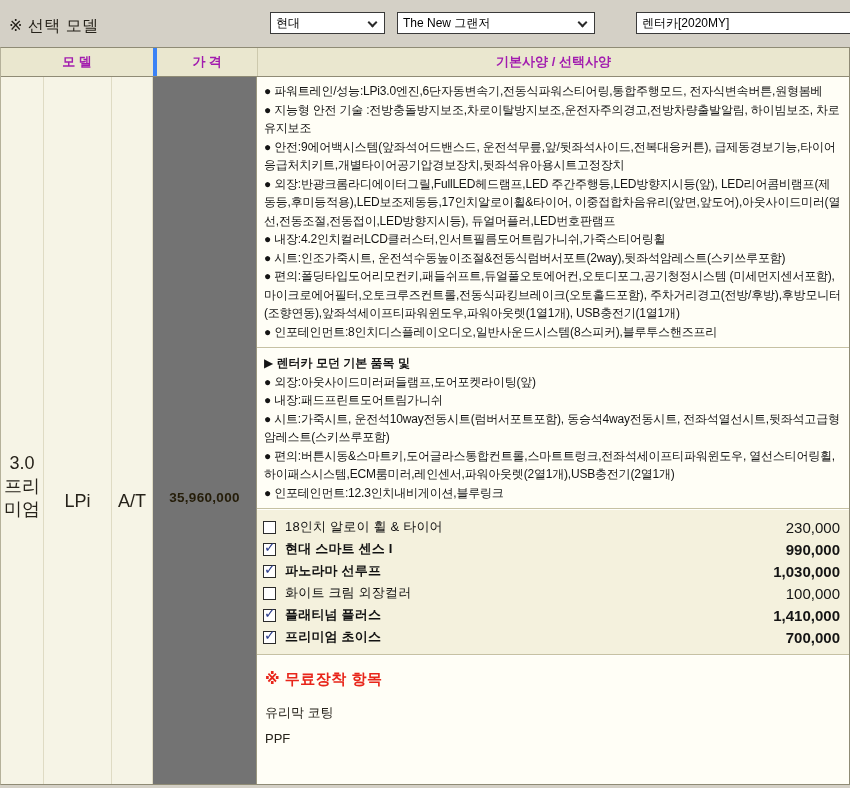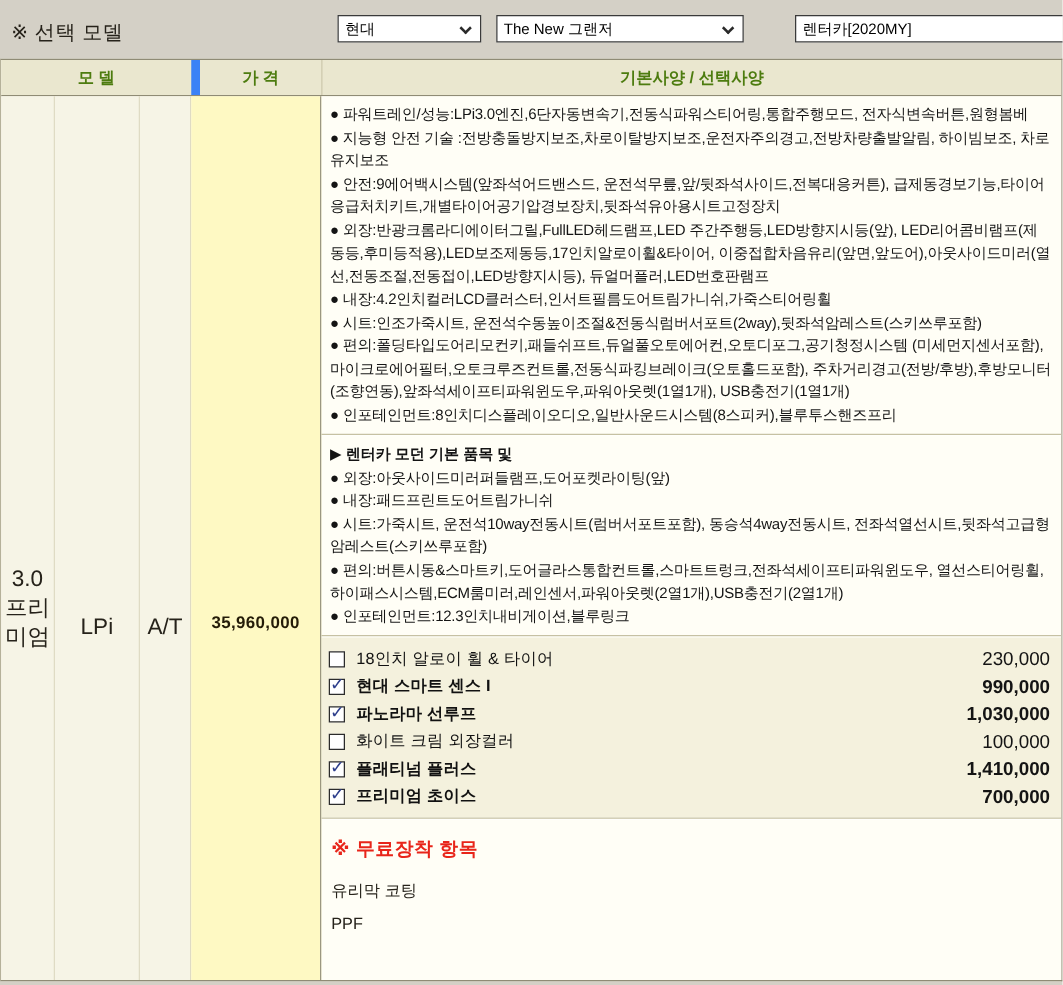--- a/index.html
+++ b/index.html
@@ -16,31 +16,31 @@
   .dd-3 { left:636px; width:237px; }
   .chev { position:absolute; right:8px; top:6px; width:7px; height:7px;
           border-right:2px solid #2a2a2a; border-bottom:2px solid #2a2a2a; transform:rotate(45deg); }
 
   
   .table { position:absolute; top:47px; left:0; width:850px; height:738px;
            border-top:1px solid #8f8b75; border-bottom:1px solid #8f8b75;
            border-left:1px solid #b5b19a; border-right:1px solid #8f8b75;
            display:flex; flex-direction:column; background:#fffef6; }
   .thead { display:flex; height:29px; flex:none; background:#eae7cf; border-bottom:1px solid #8f8b75; }
-  .th { display:flex; align-items:center; justify-content:center; font-size:13px; font-weight:bold; color:#4d7c0f; }
+  .th { display:flex; align-items:center; justify-content:center; font-size:13px; font-weight:bold; color:#a21caf; }
   .th-model { width:152px; }
-  .th-price { width:104px; border-left:7px solid #3b82f6;font-family:Liberation Serif, serif; }
+  .th-price { width:104px; border-left:4px solid #3b82f6;font-family:Liberation Serif, serif; }
   .th-spec  { flex:1; border-left:1px solid #cdc9ad; }
 
   .tbody { flex:1; display:flex; min-height:0; }
   .col { position:relative; background:#f6f4e6; border-right:1px solid #dfdbc4; }
   .col-trim  { width:43px; }
   .col-fuel  { width:68px; }
   .col-trans { width:41px; }
-  .col-price { width:104px; background:#fef9c3; border-right:1px solid #9b9780; }
+  .col-price { width:104px; background:#737373; border-right:1px solid #9b9780; }
   .cell-label { position:absolute; left:0; width:100%; text-align:center; font-size:18px; color:#26221a; }
   .trim-label  { top:375px; line-height:23px; padding:0 3px; word-break:break-all; }
   .fuel-label  { top:414px; }
   .trans-label { top:414px; }
   .price-label { top:413px; font-weight:bold; font-size:13.5px; color:#241c08; letter-spacing:0.3px; }
 
   
   .content { flex:1; min-width:0; display:flex; flex-direction:column; background:#fffef6; overflow:hidden; }
   .spec-block { padding:5px 8px 6px 7px; font-size:12px; line-height:18.5px; color:#141414; letter-spacing:-0.2px; }
   .spec-line { }

